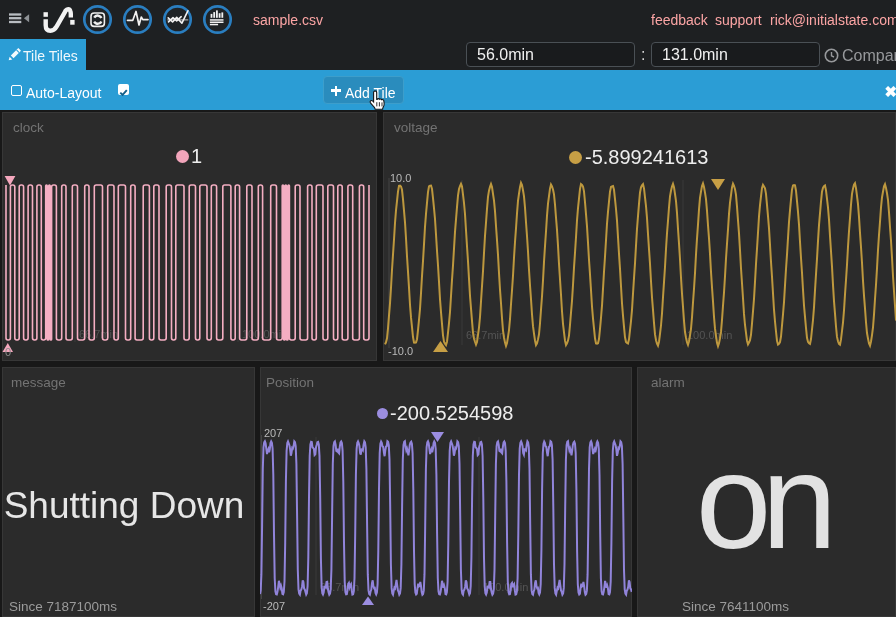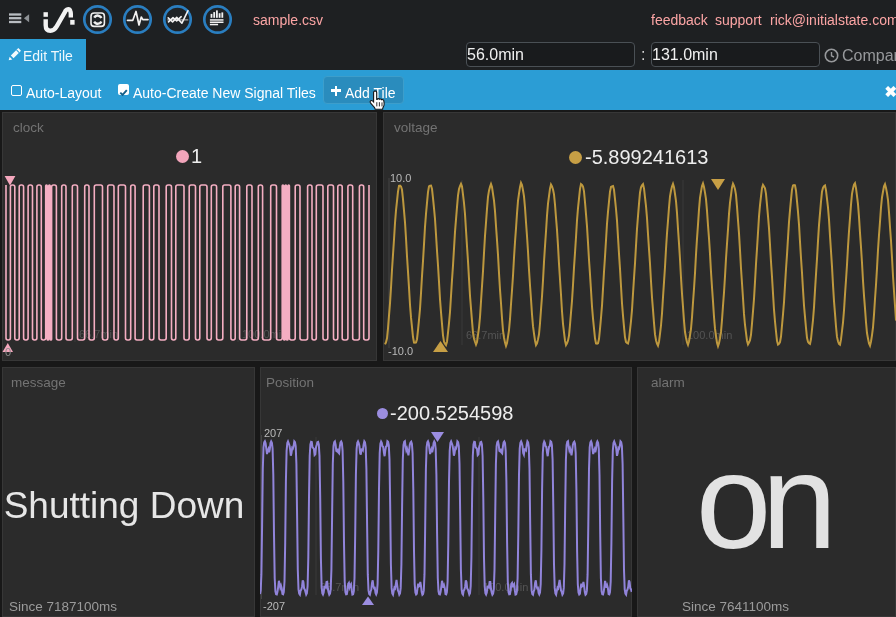--- a/index.html
+++ b/index.html
@@ -9,21 +9,21 @@
 #topbar { left:0; top:0; width:896px; height:39px; background:#1e2022; }
 #tabrow { left:0; top:39px; width:896px; height:31px; background:#1e2022; }
 #bluebar { left:0; top:70px; width:896px; height:40px; background:#2b9dd5; }
 #tab { left:0; top:39px; width:86px; height:31px; background:#2b9dd5; }
 .navtxt { color:#fca5a5; font-size:14px; }
 .tile { background:#2b2b2b; border:1px solid #373737; }
 .title { color:#737373; font-size:13.5px; }
 .since { color:#9b9b9b; font-size:13.5px; }
 .legend { color:#ededed; font-size:20px; }
 .inp { background:#191b1d; border:1px solid #4a5055; border-radius:4px; color:#f0f0f0;
-  font-size:16px; line-height:23px; }
+  font-size:16px; line-height:23px; padding-left:10px; }
 </style></head>
 <body>
 <div id="page">
 
 <div class="abs" id="topbar"></div>
 <div class="abs" id="tabrow"></div>
 <div class="abs" id="bluebar"></div>
 <div class="abs" id="tab"></div>
 
 <svg class="abs" style="left:6px;top:8px" width="28" height="22" viewBox="0 0 28 22">
@@ -77,39 +77,38 @@
 <div class="abs navtxt" style="left:715px;top:12px">support</div>
 <div class="abs navtxt" style="left:770px;top:12px">rick@initialstate.com</div>
 
 <svg class="abs" style="left:7px;top:48px" width="14" height="14" viewBox="0 0 14 14">
  <g transform="rotate(45 7 7)">
         <rect x="5.1" y="-1" width="3.8" height="10.6" fill="#f4fafd"></rect>
  <rect x="5.1" y="1.1" width="3.8" height="1" fill="#2b9dd5"></rect>
  <path d="M5.1,11.3 h3.8 l-1.9,3.2 z" fill="#f4fafd"></path>
       </g>
 </svg>
-<div class="abs" style="left:23px;top:48px;color:#eff8fc;font-size:14px">Edit Tile</div>
+<div class="abs" style="left:23px;top:48px;color:#eff8fc;font-size:14px">Tile Tiles</div>
 
 <div class="abs inp" style="left:466px;top:42px;width:169px;height:25px">56.0min</div>
 <div class="abs" style="left:641px;top:46px;color:#d9d9d9;font-size:16px">:</div>
 <div class="abs inp" style="left:651px;top:42px;width:169px;height:25px">131.0min</div>
 <svg class="abs" style="left:824px;top:48px" width="15" height="15" viewBox="0 0 15 15">
  <circle cx="7.5" cy="7.5" r="6.2" fill="none" stroke="#97999c" stroke-width="1.6"></circle>
  <path d="M7.5,4 V7.8 L10,9" fill="none" stroke="#97999c" stroke-width="1.4"></path>
 </svg>
 <div class="abs" style="left:842px;top:47px;color:#97999c;font-size:16px">Compare</div>
 
 <div class="abs" style="left:11px;top:84.5px;width:11px;height:11px;border:1.6px solid #fff;border-radius:2px"></div>
 <div class="abs" style="left:26px;top:85px;color:#fff;font-size:14px">Auto-Layout</div>
 <div class="abs" style="left:118px;top:84px;width:11px;height:11px;background:#fff;border-radius:2px">
  <svg width="11" height="11" viewBox="0 0 11 11">
         <path d="M2.3,5.6 L4.6,7.9 L8.8,3.2" fill="none" stroke="#15608a" stroke-width="1.9"></path>
       </svg>
 </div>
-<div class="abs" style="left:133px;top:85px;color:#fff;font-size:14px">Auto-Create New Signal Tiles</div>
 <div class="abs" style="left:323px;top:76px;width:81px;height:28px;background:#2a8cbd;border:1px solid #3d9ecb;border-radius:4px"></div>
 <div class="abs" style="left:330.9px;top:89.4px;width:10px;height:2.8px;background:#fff"></div>
 <div class="abs" style="left:334.5px;top:85.8px;width:2.8px;height:10px;background:#fff"></div>
 <div class="abs" style="left:345px;top:85px;color:#fff;font-size:14px">Add Tile</div>
 
 <svg class="abs" style="left:369px;top:90px" width="17" height="21" viewBox="0 0 17 21">
  <path d="M6.1,0.9 c0.9,0 1.6,0.7 1.6,1.6 v6.8 l0.9,-0.05 c0.3,-0.9 1.8,-0.9 2.2,0.05 c0.5,-0.5 1.7,-0.35 2,0.4 c0.5,-0.35 1.9,-0.05 2,0.9 l0.35,3 c0.1,1.1 -0.2,2.2 -0.75,3.2 c-0.5,0.9 -0.8,1.5 -0.8,2.4 h-7.4 c-0.2,-1 -0.8,-1.9 -1.8,-3 c-0.9,-1.1 -2.4,-2.5 -3.1,-3.8 c-0.55,-1.1 0.6,-2.2 1.8,-1.7 c0.55,0.2 1.1,0.7 1.5,1.2 v-9.4 c0,-0.9 0.7,-1.6 1.6,-1.6 z" fill="#fff" stroke="#151515" stroke-width="1.1"></path>
  <path d="M7.8,12.2 v4.2 M10.4,12.2 v4.2 M13,12.4 v4" stroke="#151515" stroke-width="0.9" fill="none"></path>
 </svg>
 <div class="abs" style="left:884.5px;top:83px;color:#fff;font-size:15px;font-weight:bold">✖</div>

